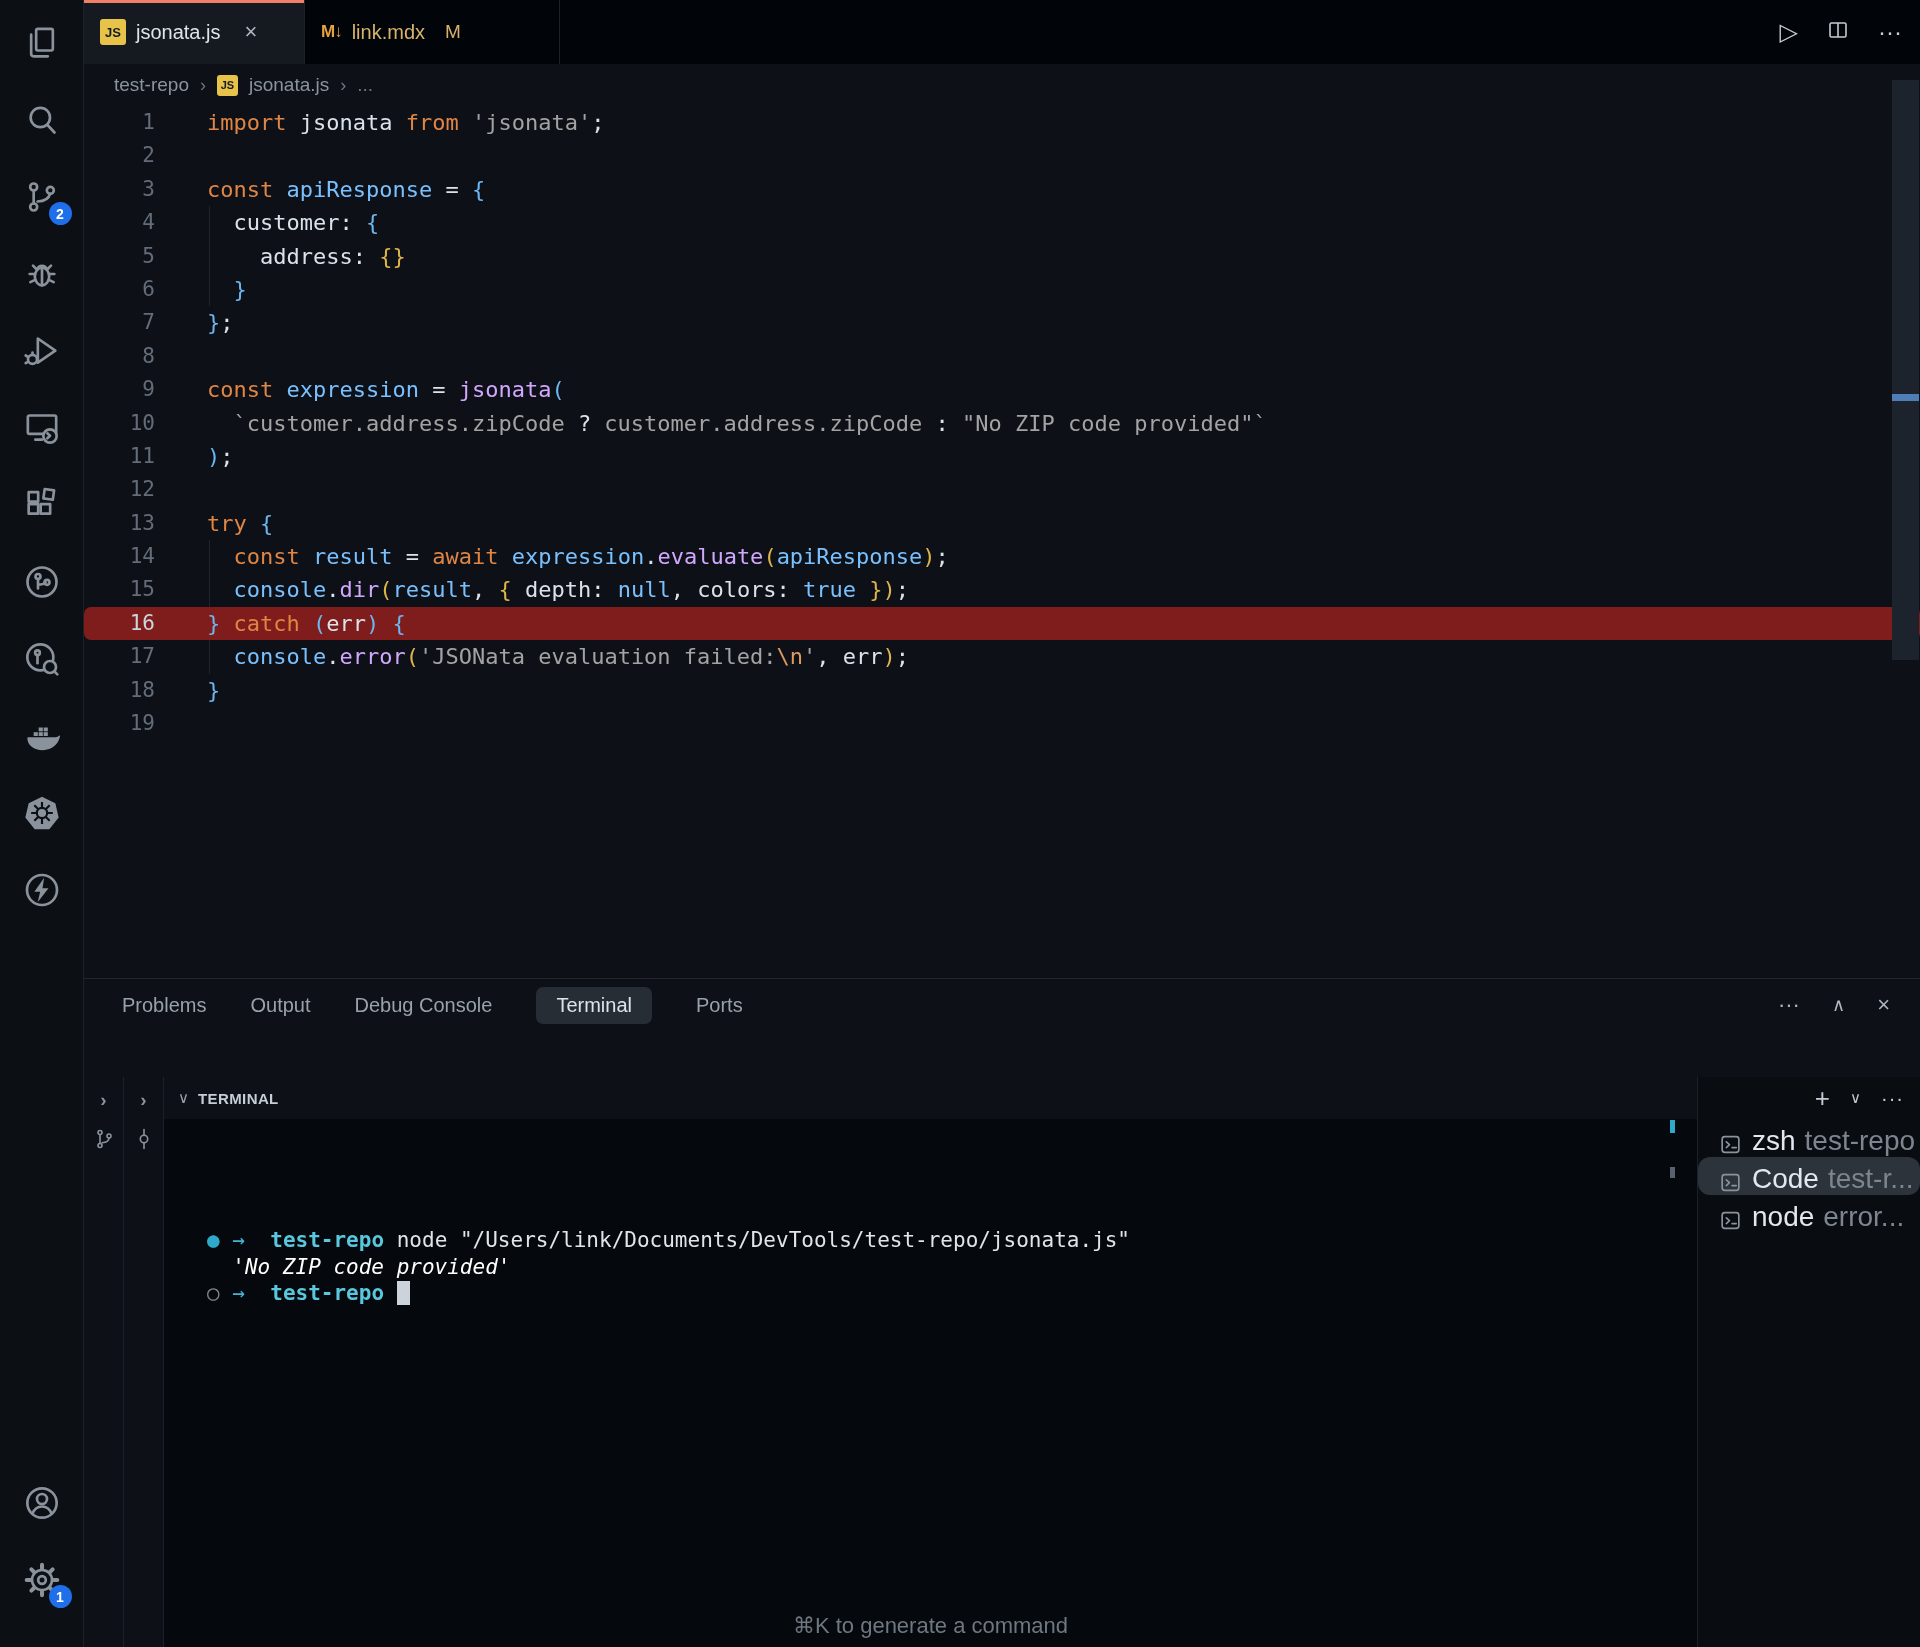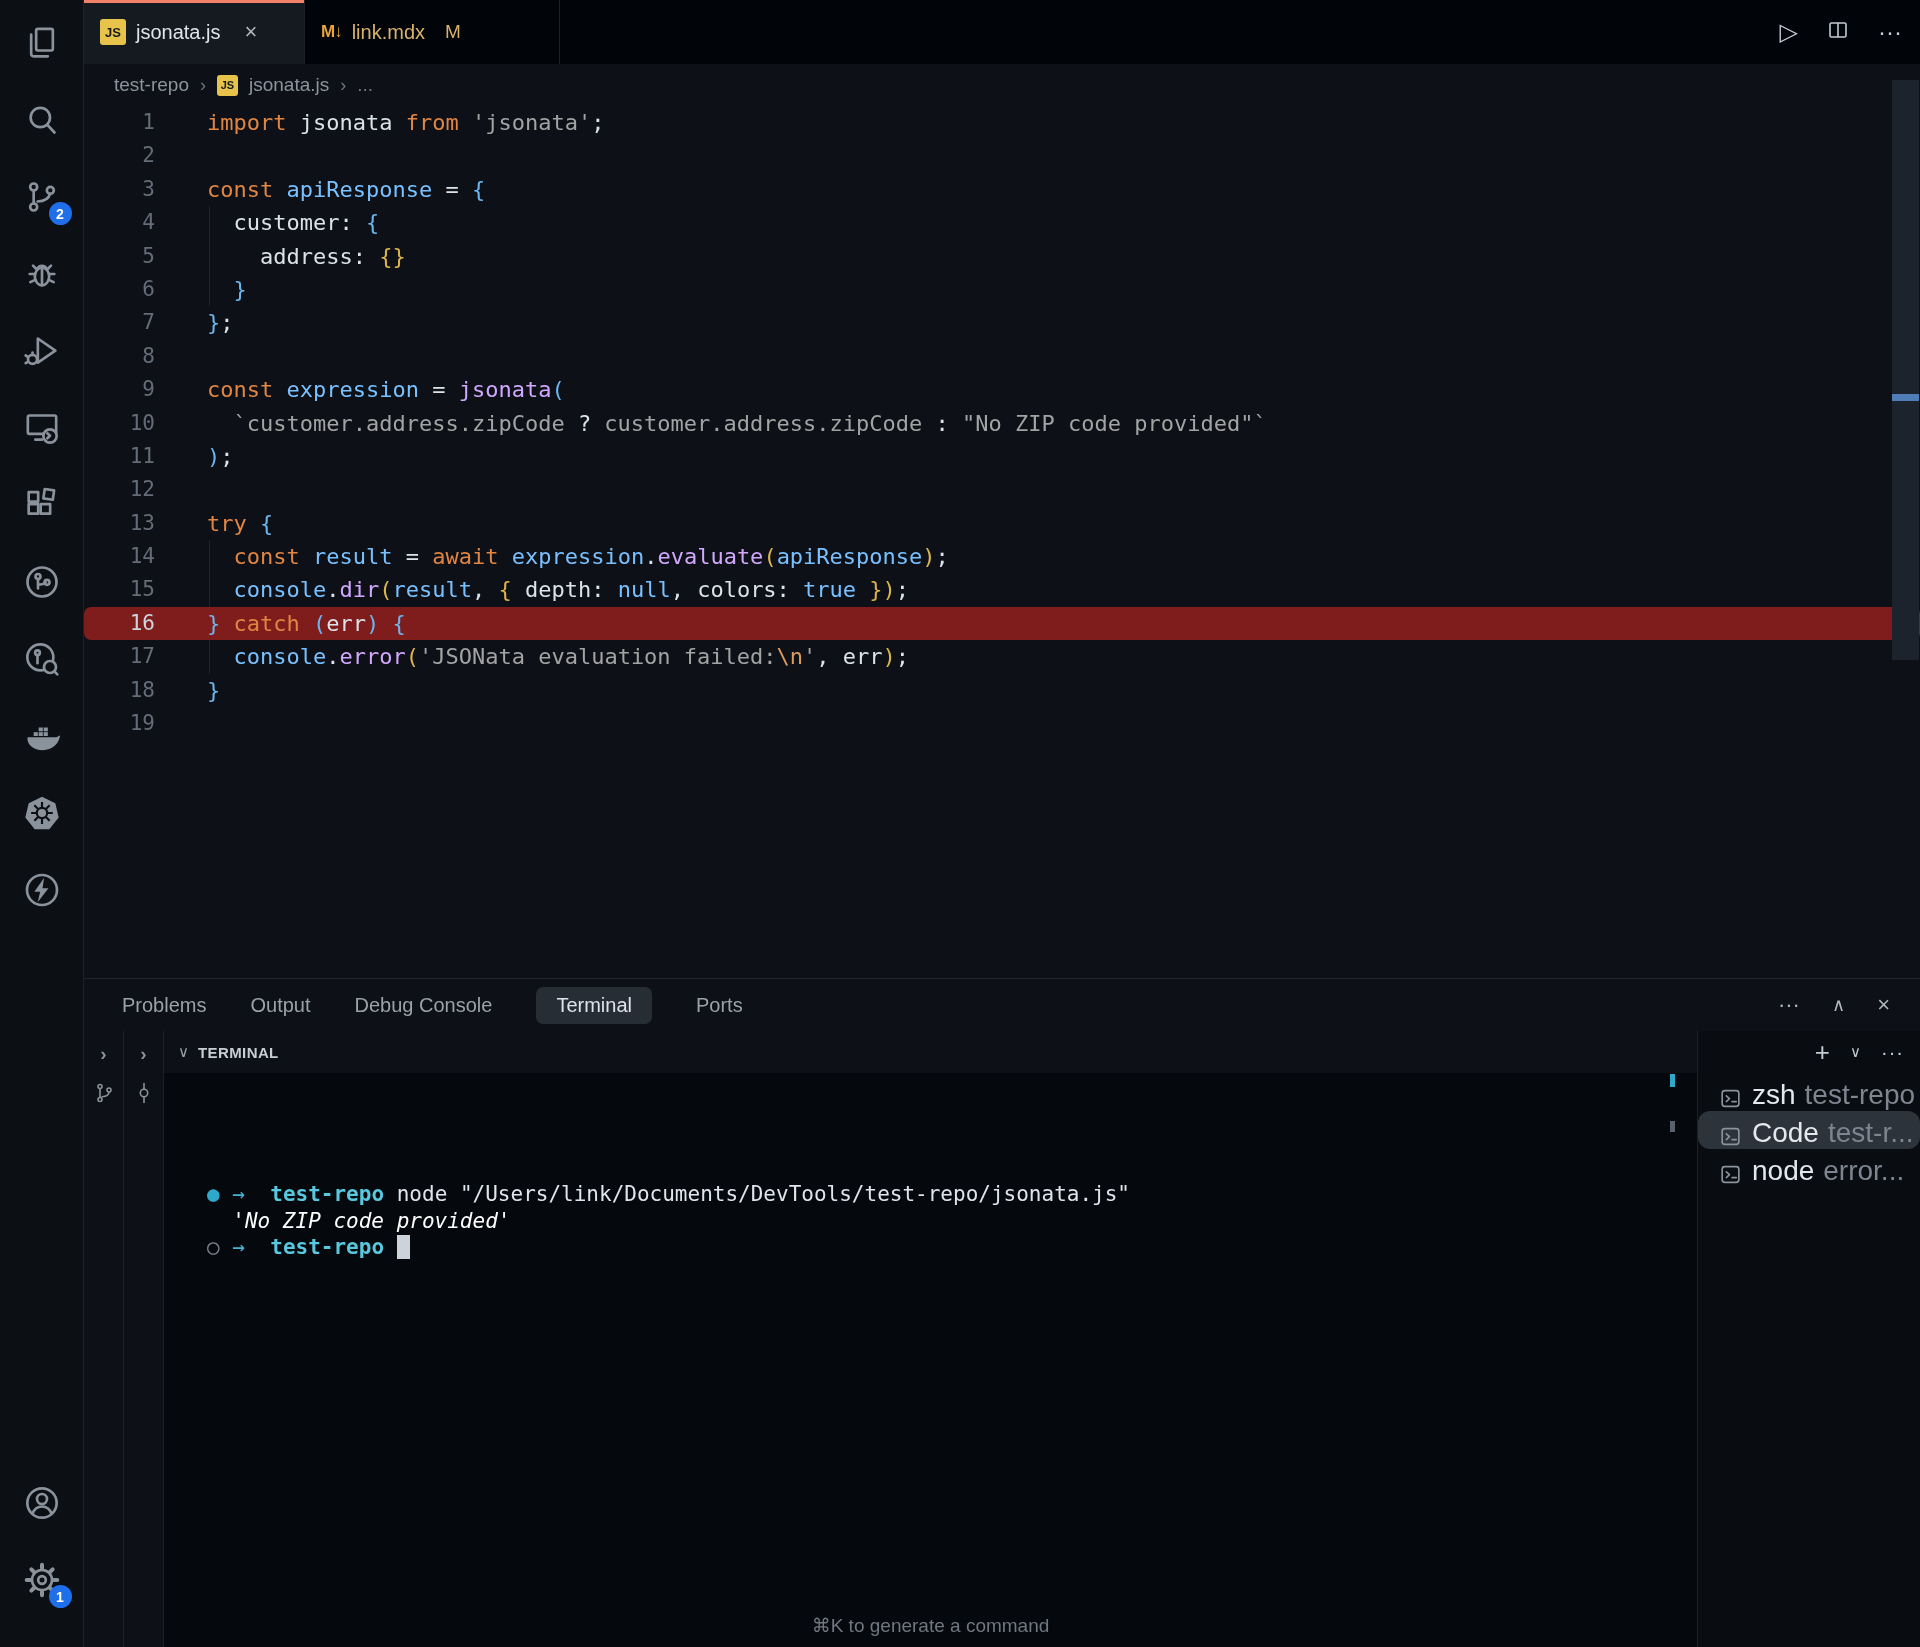--- a/index.html
+++ b/index.html
@@ -42,42 +42,42 @@
   .cl.cur { background:#7f1d1d;border-radius:7px; }
   .cl.cur .ln { color:#ccd4dc; }
   .tk-k { color:#e08543; } .tk-p { color:#dbe2e9; } .tk-v { color:#79c0ff; }
   .tk-f { color:#d2a8ff; } .tk-s { color:#a3a3a3; } .tk-e { color:#dd9a5f; }
   .tk-g { color:#deb54c; } .tk-b { color:#6cb6f0; }
 
   #vscroll { position:absolute; right:1px; top:80px; width:27px; height:580px; background:#1d232c; }
   #vmark { position:absolute; right:1px; top:394px; width:27px; height:7px; background:#4e7eb5; }
 
   
-  #panel { position:absolute; left:84px; right:0; top:978px; bottom:0; background:#0d1117; border-top:1px solid #21262d; display:flex; flex-direction:column; }
+  #panel { position:absolute; left:84px; right:0; top:978px; bottom:0; background:#0d1117; border-top:1px solid #21262d; display:flex; flex-direction:column;gap:46px; }
   #panel-tabs { height:52px; display:flex; align-items:center; padding-left:38px; gap:44px; font-size:20px; color:#99a1aa; position:relative; flex:none; }
   #panel-tabs .ptab { cursor:default; }
   #panel-tabs .ptab.active { background:#272d35; color:#dde3ea; padding:7px 20px; border-radius:7px; }
   #panel-actions { position:absolute; right:30px; top:0; height:52px; display:flex; align-items:center; gap:32px; color:#aeb6bf; font-size:22px; }
 
   #panel-body { flex:1; display:flex; min-height:0; }
   .pstrip { width:40px; border-right:1px solid #1b2128; background:#0d1117; display:flex; flex-direction:column; align-items:center; padding-top:12px; flex:none; }
   .pstrip .chev { color:#8a929c; font-size:19px; font-weight:bold; }
   .pstrip svg { width:24px; height:24px; margin-top:16px; }
 
   #termcol { flex:1; display:flex; flex-direction:column; min-width:0; }
   #term-header { height:42px; display:flex; align-items:center; padding-left:14px; gap:9px; background:#0d1117; flex:none; }
   #term-header .chev { color:#9aa2ab; font-size:15px; }
   #term-header .tt { font-size:15px; font-weight:bold; letter-spacing:.4px; color:#c6cdd4; }
   #term-content { flex:1; background:#05080c; position:relative; font-family:"DejaVu Sans Mono", monospace; font-size:21px; line-height:26.5px; padding:2px 0 0 15px; white-space:pre; }
   .tl { height:26.5px;margin-left:28px; }
   .tt-dot { color:#2fa9c9; } .tt-arr { color:#49b3d6; }
   .tt-repo { color:#59c7dd; font-weight:bold; } .tt-pl { color:#dfe5ea; }
   .tt-str { color:#ffffff;font-style:italic; } .tt-circ { color:#7d8590; }
   .tt-cursor { display:inline-block; width:13px; height:24px; background:#ccd3da; vertical-align:-5px; }
-  #term-hint { position:absolute; bottom:8px; left:0; right:0; text-align:center; font-family:"Liberation Sans",sans-serif; font-size:19px; color:#6f7780; }
+  #term-hint { position:absolute; bottom:8px; left:0; right:0; text-align:center; font-family:"Liberation Sans",sans-serif; font-size:22px; color:#6f7780; }
   .tmark1 { position:absolute; right:22px; top:1px; width:5px; height:13px; background:#2fa9c9; }
   .tmark2 { position:absolute; right:22px; top:48px; width:5px; height:11px; background:#59626c; }
 
   #termtabs { width:223px; border-left:1px solid #1b2128; background:#090c11; display:flex; flex-direction:column; flex:none; }
   #termtabs-actions { height:42px; display:flex; align-items:center; justify-content:flex-end; gap:20px; padding-right:16px; color:#c3cbd3; flex:none; }
   #termtabs-actions .ta-plus { font-size:26px; font-weight:300; }
   #termtabs-actions .ta-chev { font-size:15px; }
   #termtabs-actions .ta-more { font-size:20px; letter-spacing:1px; }
   .trow { height:38px; display:flex; align-items:flex-end; gap:9px; padding-left:20px; font-size:28px; }
   .trow.selected { background:#2d333b;border-radius:12px; }

